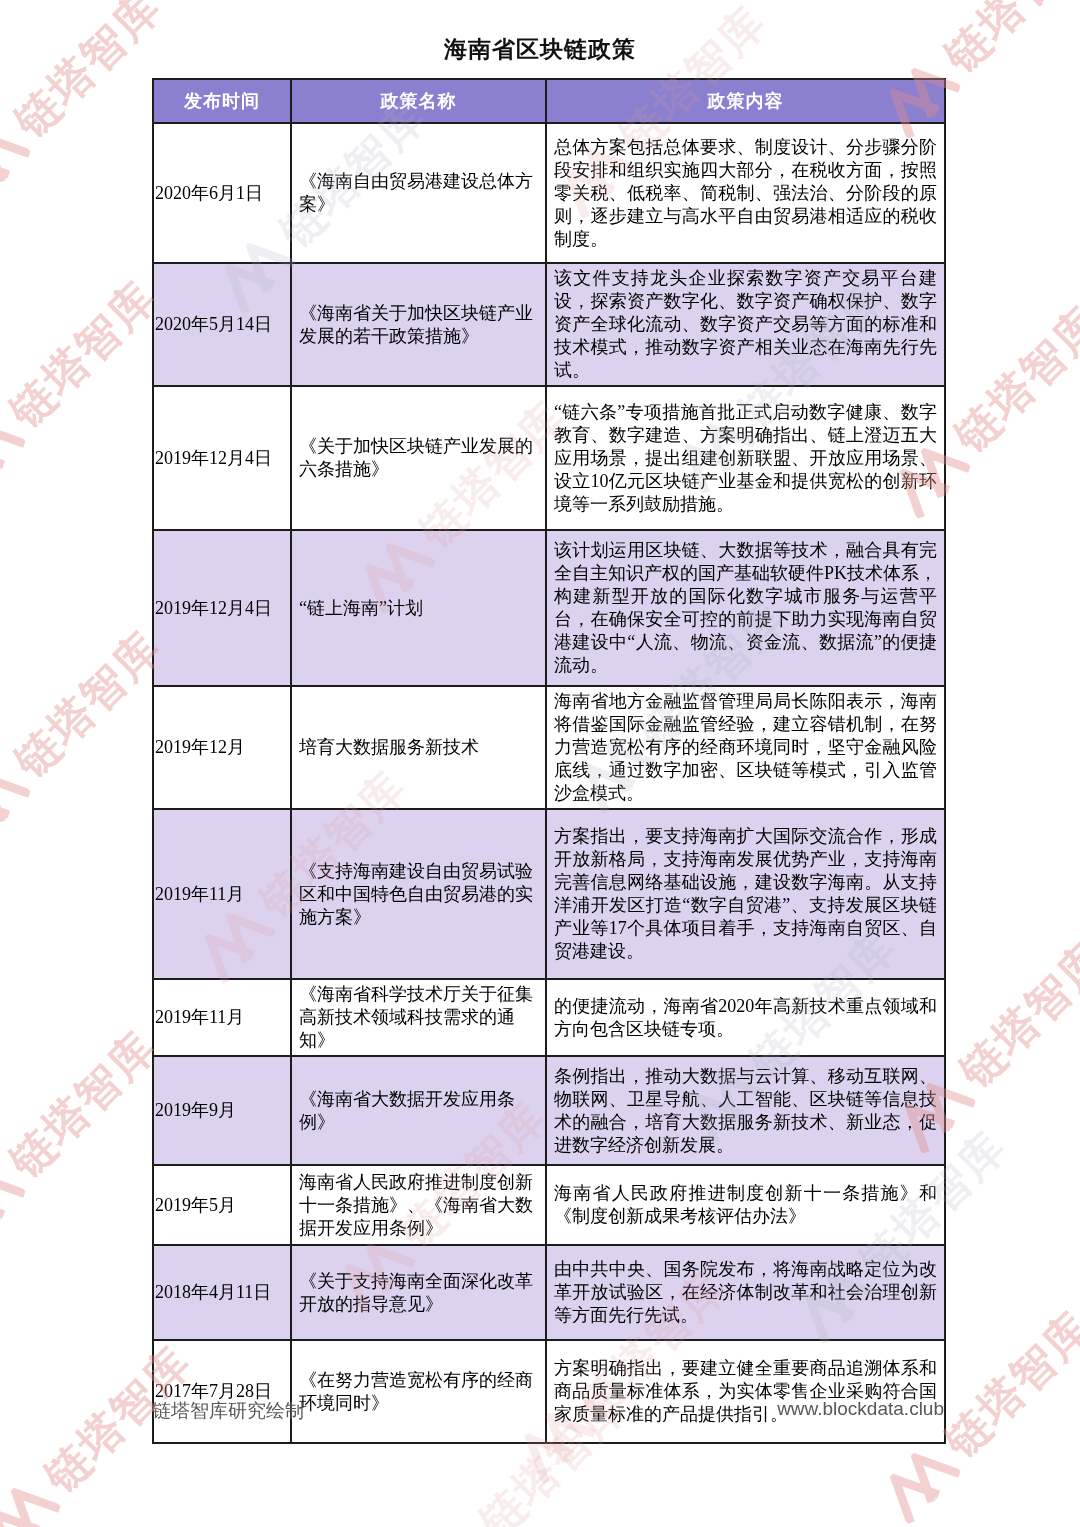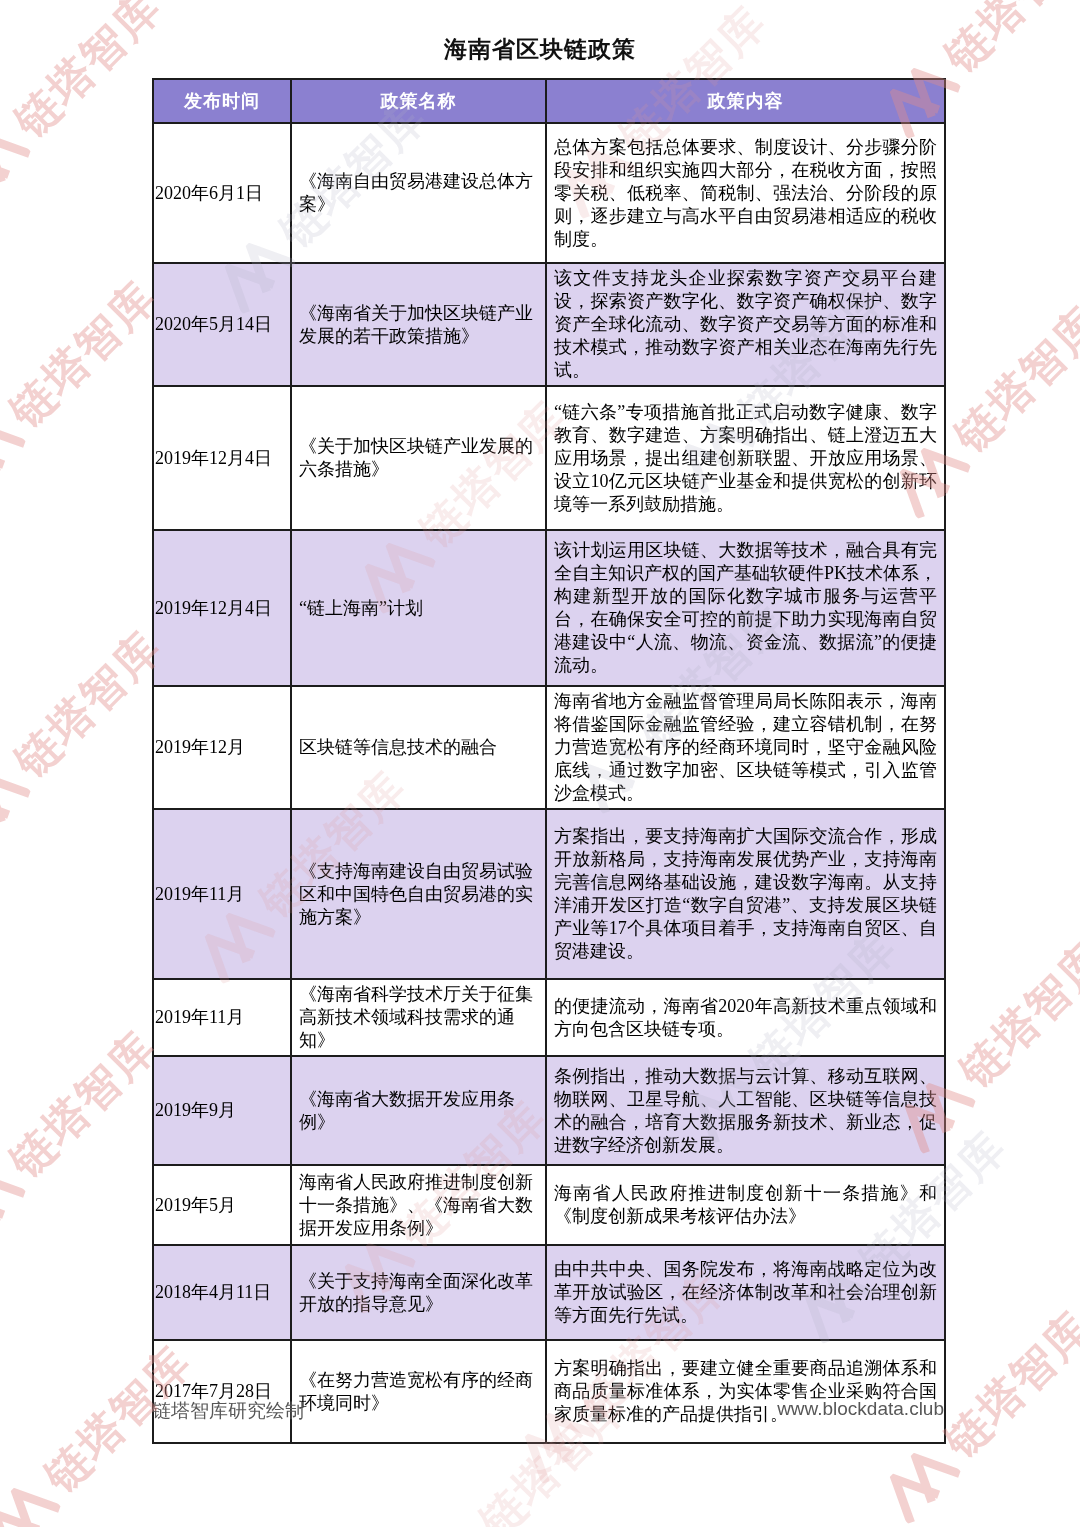--- a/index.html
+++ b/index.html
@@ -120,21 +120,21 @@
           <td>《关于加快区块链产业发展的六条措施》</td>
           <td>“链六条”专项措施首批正式启动数字健康、数字教育、数字建造、方案明确指出、链上澄迈五大应用场景，提出组建创新联盟、开放应用场景、设立10亿元区块链产业基金和提供宽松的创新环境等一系列鼓励措施。</td>
         </tr>
         <tr class="alt" style="height: 156px;">
           <td>2019年12月4日</td>
           <td>“链上海南”计划</td>
           <td>该计划运用区块链、大数据等技术，融合具有完全自主知识产权的国产基础软硬件PK技术体系，构建新型开放的国际化数字城市服务与运营平台，在确保安全可控的前提下助力实现海南自贸港建设中“人流、物流、资金流、数据流”的便捷流动。</td>
         </tr>
         <tr style="height: 120px;">
           <td>2019年12月</td>
-          <td>区块链等信息技术的融合</td>
+          <td>培育大数据服务新技术</td>
           <td>海南省地方金融监督管理局局长陈阳表示，海南将借鉴国际金融监管经验，建立容错机制，在努力营造宽松有序的经商环境同时，坚守金融风险底线，通过数字加密、区块链等模式，引入监管沙盒模式。</td>
         </tr>
         <tr class="alt" style="height: 170px;">
           <td>2019年11月</td>
           <td>《支持海南建设自由贸易试验区和中国特色自由贸易港的实施方案》</td>
           <td>方案指出，要支持海南扩大国际交流合作，形成开放新格局，支持海南发展优势产业，支持海南完善信息网络基础设施，建设数字海南。从支持洋浦开发区打造“数字自贸港”、支持发展区块链产业等17个具体项目着手，支持海南自贸区、自贸港建设。</td>
         </tr>
         <tr style="height: 75px;">
           <td>2019年11月</td>
           <td>《海南省科学技术厅关于征集高新技术领域科技需求的通知》</td>

